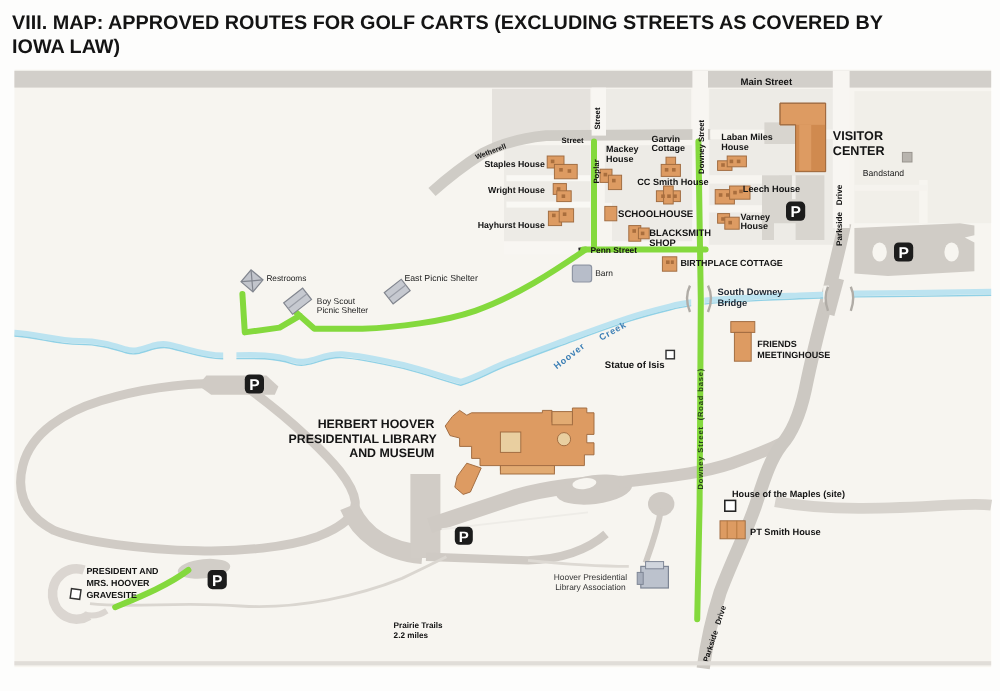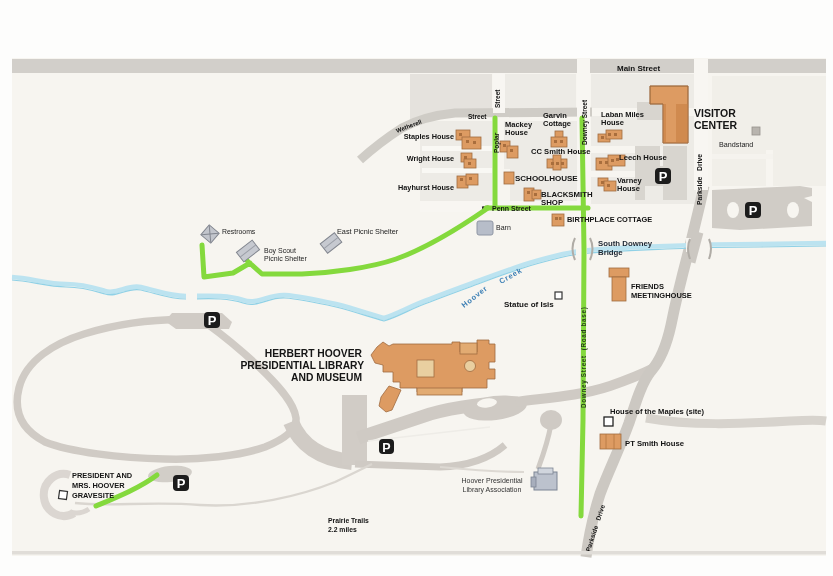--- a/index.html
+++ b/index.html
@@ -4,20 +4,21 @@
 <style>
 html,body{margin:0;padding:0;background:#fdfdfc;}
 #page{position:relative;width:833px;height:576px;font-family:"Liberation Sans",sans-serif;overflow:hidden;}
 #title{position:absolute;left:10px;top:9px;width:800px;font-weight:bold;font-size:16.5px;line-height:20px;color:#141414;letter-spacing:0px;}
 svg{position:absolute;left:0;top:0;}
 </style>
 </head>
 <body>
 <div id="page">
 
+<div id="title">VIII. MAP: APPROVED ROUTES FOR GOLF CARTS (EXCLUDING STREETS AS COVERED BY<br>IOWA LAW)</div>
 <svg width="833" height="576" viewBox="0 0 833 576">
 <defs>
         <filter id="scan" x="-2%" y="-2%" width="104%" height="104%">
           <feGaussianBlur stdDeviation="0.55"></feGaussianBlur>
         </filter>
       </defs>
 <g filter="url(#scan)">
 
 <rect x="12" y="58" width="814" height="498" fill="#f7f5f0"></rect>
 <g id="BLOCKS">

